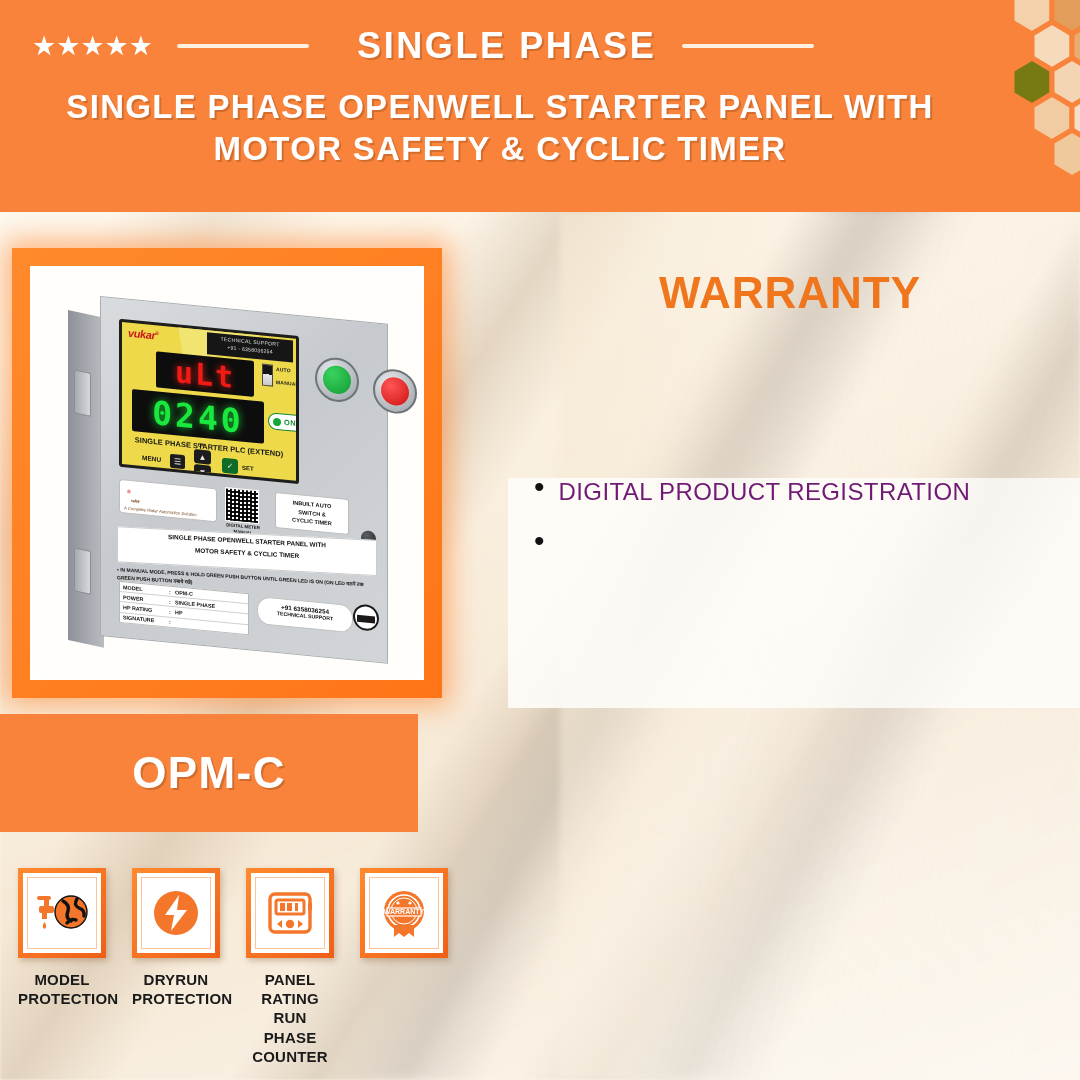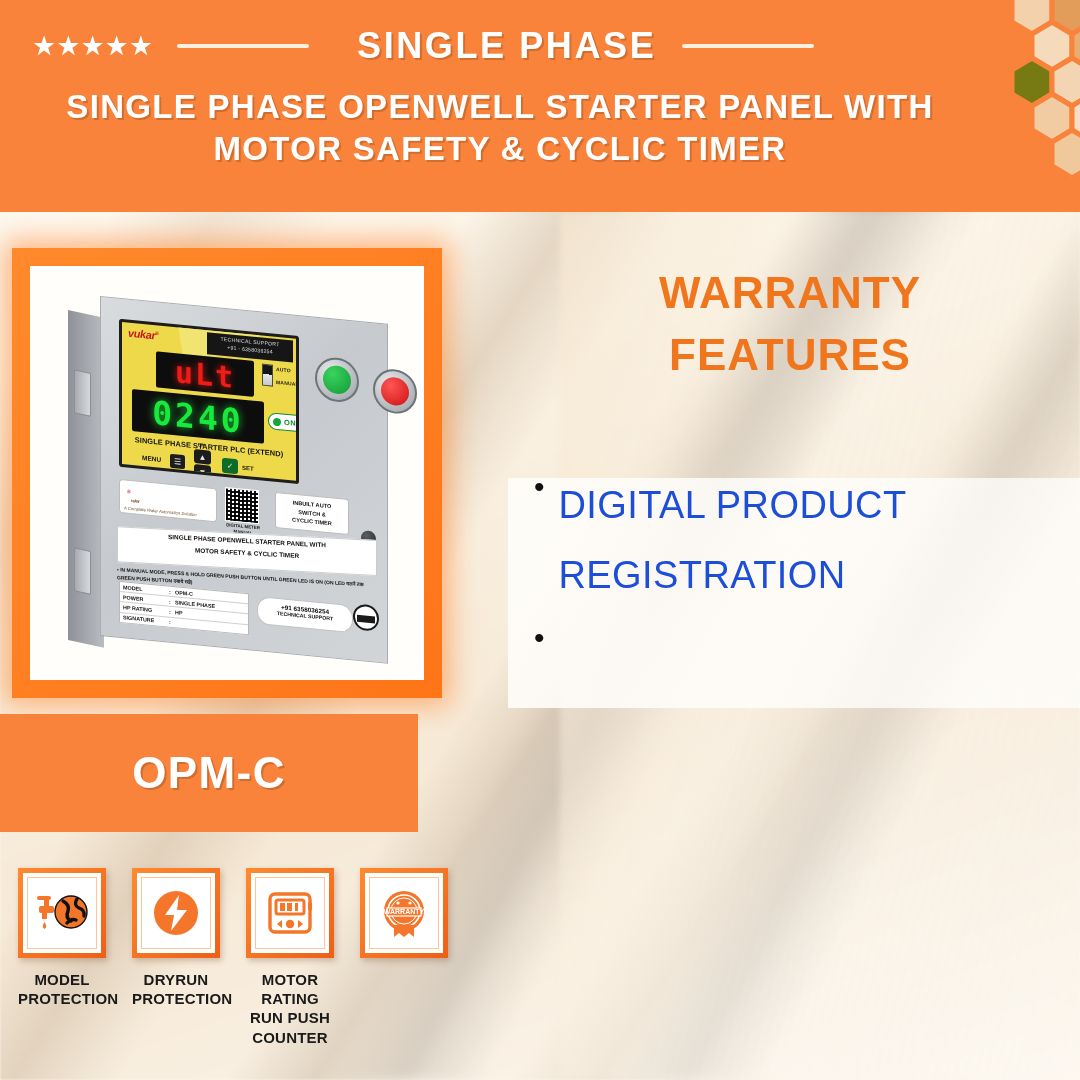--- a/index.html
+++ b/index.html
@@ -190,21 +190,21 @@
     color:#f0761d; font-size:44px; font-weight:700; letter-spacing:1px; line-height:1.42; z-index:4;
   }
   .feat-panel{
     position:absolute; left:508px; top:478px; width:572px; height:230px;
     background:linear-gradient(100deg, rgba(255,253,249,.92), rgba(255,255,255,.72));
     z-index:3;
   }
   .feat-list{ position:absolute; left:534px; top:470px; width:520px; z-index:4; }
   .feat-item{ display:flex; gap:14px; margin-bottom:10px; }
   .feat-bullet{ font-size:30px; line-height:1.15; color:#111; }
-  .feat-text{ font-size:38px; line-height:1.85; color:#1d4ed8; letter-spacing:.4px; }
+  .feat-text{ font-size:24px; line-height:1.85; color:#701a75; letter-spacing:.4px; }
 
   
   .model-band{
     position:absolute; left:0; top:714px; width:418px; height:118px;
     background:#f9833a; display:flex; align-items:center; justify-content:center; z-index:4;
   }
   .model-band span{ font-size:44px; font-weight:700; color:#fff; letter-spacing:1.4px;
     text-shadow:2px 2px 0 rgba(120,60,20,.32); }
 
   
@@ -384,21 +384,20 @@
             <i></i>
           </div>
       </div>
 
     </div>
   </div>
 </div>
 
 <div class="feat-title">
   <div>WARRANTY</div>
-  <div>FEATURES</div>
 </div>
 
 <div class="feat-panel"></div>
 
 <div class="feat-list">
   <div class="feat-item">
     <span class="feat-bullet">•</span>
     <span class="feat-text">DIGITAL PRODUCT REGISTRATION</span>
   </div>
   <div class="feat-item">
@@ -458,23 +457,23 @@
         <rect x="24" y="17" width="5" height="8" fill="#f4762a"></rect>
         <rect x="32" y="17" width="3" height="8" fill="#f4762a"></rect>
         <path d="M14 38 l5-4 v8 Z" fill="#f4762a"></path>
         <circle cx="27" cy="38" r="4.2" fill="#f4762a"></circle>
         <path d="M40 38 l-5-4 v8 Z" fill="#f4762a"></path>
         <rect x="45" y="16" width="4" height="9" rx="2" fill="#f4762a"></rect>
       </svg>
     </div>
       </div>
     <div class="ilab">
-      <div>MOTOR</div>
+      <div>PANEL</div>
       <div>RATING</div>
-      <div>RUN PUSH</div>
+      <div>RUN PHASE</div>
       <div>COUNTER</div>
     </div>
   </div>
 
   <div class="icell">
     <div class="ibox">
         <div class="ibox-in">
       <svg width="54" height="52" viewBox="0 0 54 52">
         <g fill="#f4762a">
           <circle cx="27" cy="24" r="20"></circle>

